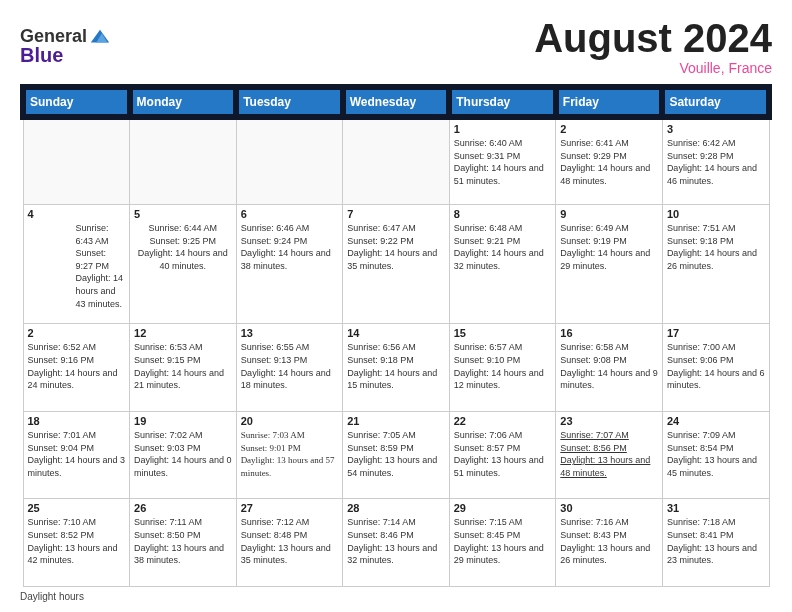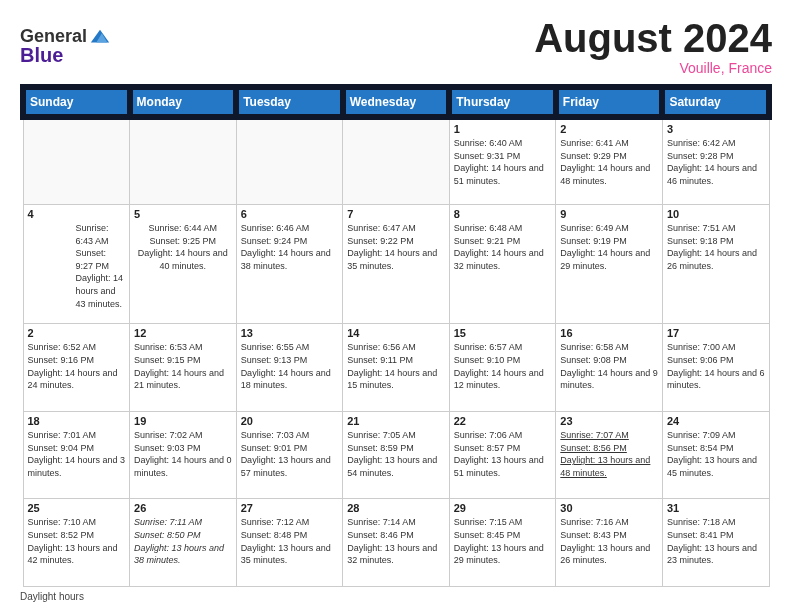--- a/index.html
+++ b/index.html
@@ -223,21 +223,21 @@
           </td>
           <td>
             <div class="day-num">13</div>
             <div class="day-info" style="white-space: pre-line;">Sunrise: 6:55 AM
 Sunset: 9:13 PM
 Daylight: 14 hours and 18 minutes.</div>
           </td>
           <td>
             <div class="day-num">14</div>
             <div class="day-info" style="white-space: pre-line;">Sunrise: 6:56 AM
-Sunset: 9:11 PM
+Sunset: 9:18 PM
 Daylight: 14 hours and 15 minutes.</div>
           </td>
           <td>
             <div class="day-num">15</div>
             <div class="day-info" style="white-space: pre-line;">Sunrise: 6:57 AM
 Sunset: 9:10 PM
 Daylight: 14 hours and 12 minutes.</div>
           </td>
           <td>
             <div class="day-num">16</div>
@@ -260,21 +260,21 @@
 Daylight: 14 hours and 3 minutes.</div>
           </td>
           <td>
             <div class="day-num">19</div>
             <div class="day-info" style="white-space: pre-line;">Sunrise: 7:02 AM
 Sunset: 9:03 PM
 Daylight: 14 hours and 0 minutes.</div>
           </td>
           <td>
             <div class="day-num">20</div>
-            <div class="day-info" style="white-space: pre-line;">Sunrise: 7:03 AM
+            <div class="day-info" style="white-space: pre-line; font-family: Liberation Serif, serif;">Sunrise: 7:03 AM
 Sunset: 9:01 PM
 Daylight: 13 hours and 57 minutes.</div>
           </td>
           <td>
             <div class="day-num">21</div>
             <div class="day-info" style="white-space: pre-line;">Sunrise: 7:05 AM
 Sunset: 8:59 PM
 Daylight: 13 hours and 54 minutes.</div>
           </td>
           <td>
@@ -298,21 +298,21 @@
         </tr>
         <tr>
           <td>
             <div class="day-num">25</div>
             <div class="day-info" style="white-space: pre-line;">Sunrise: 7:10 AM
 Sunset: 8:52 PM
 Daylight: 13 hours and 42 minutes.</div>
           </td>
           <td>
             <div class="day-num">26</div>
-            <div class="day-info" style="white-space: pre-line; font-style: italic;">Sunrise: 7:11 AM
+            <div class="day-info" style="white-space: pre-line;">Sunrise: 7:11 AM
 Sunset: 8:50 PM
 Daylight: 13 hours and 38 minutes.</div>
           </td>
           <td>
             <div class="day-num">27</div>
             <div class="day-info" style="white-space: pre-line;">Sunrise: 7:12 AM
 Sunset: 8:48 PM
 Daylight: 13 hours and 35 minutes.</div>
           </td>
           <td>

